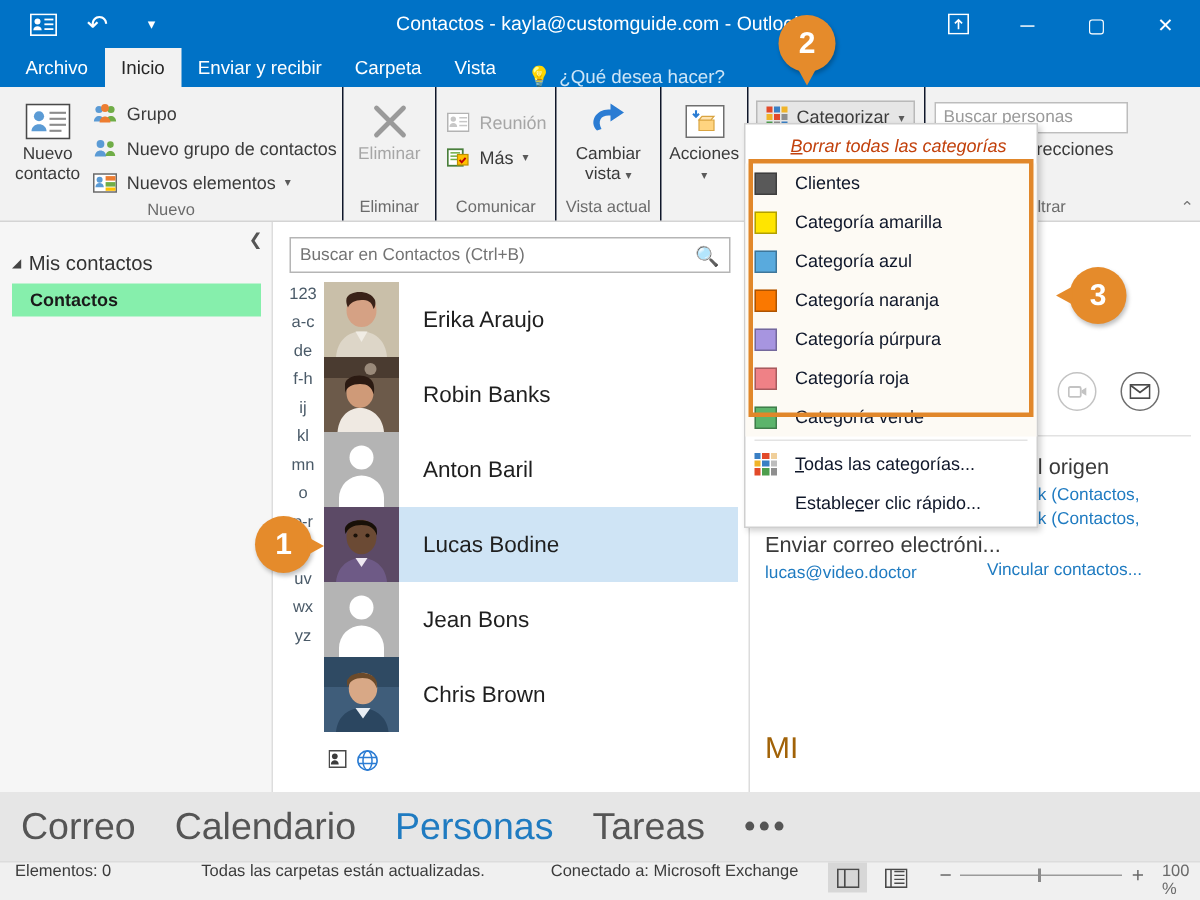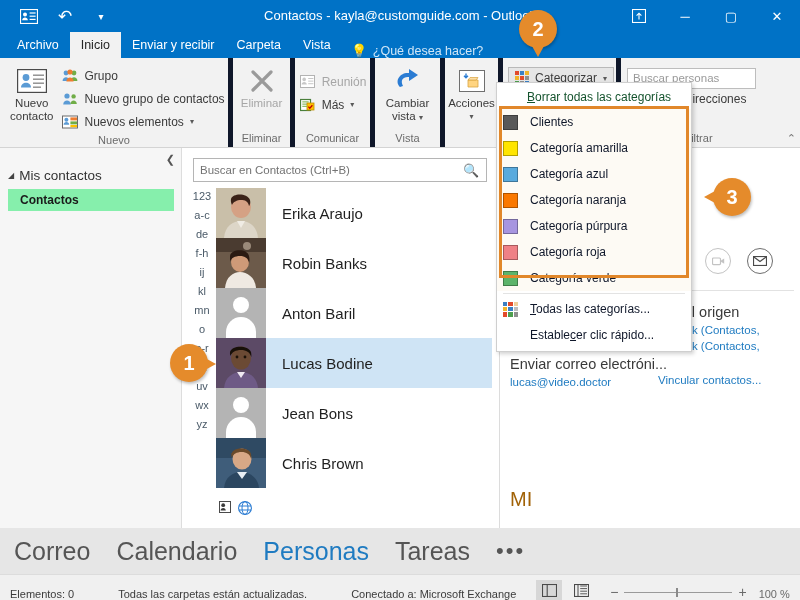--- a/index.html
+++ b/index.html
@@ -48,21 +48,21 @@
   .bulb { color: #ffd966; font-size: 13px; }
 
   
   .ribbon {
     position: absolute; left: 0; top: 58px; width: 800px; height: 90px;
     background: #f2f2f2; border-bottom: 1px solid #d4d4d4;
     display: flex; align-items: stretch;
   }
   .rgroup { position: relative; display: flex; flex-direction: column; align-items: center;
             padding: 3px 6px 0 6px; }
-  .rgroup + .rgroup { border-left: 5px solid #0f172a; }
+  .rgroup + .rgroup { border-left: 1px solid #0f172a; }
   .rgroup-body { flex: 1; display: flex; align-items: flex-start; gap: 4px; padding-top: 2px; }
   .rgroup-label { font-size: 11px; color: #6b6b6b; text-align: center; height: 17px;
                   line-height: 17px; width: 100%; }
 
   .bigbtn { display: flex; flex-direction: column; align-items: center; width: 60px;
             font-size: 11.5px; color: #3b3b3b; line-height: 13px; text-align: center; padding-top: 2px; }
   .bigbtn .gl { height: 32px; display: flex; align-items: center; justify-content: center; }
   .bigbtn.disabled { color: #a6a6a6; }
 
   .smallcol { display: flex; flex-direction: column; gap: 2px; padding-top: 2px; }
@@ -151,25 +151,25 @@
     background: #e6e6e6; display: flex; align-items: center; padding-left: 14px; gap: 26px;
   }
   .module { font-size: 25px; color: #555555; }
   .module.active { color: #1f7bc1; }
   .module.dots { font-size: 22px; letter-spacing: 2px; color: #555; }
 
   
   .statusbar {
     position: absolute; left: 0; top: 574px; width: 800px; height: 26px;
     background: #f0f0f0; border-top: 1px solid #dcdcdc;
-    display: flex; align-items: flex-end; font-size: 11px; color: #3b3b3b;
+    display: flex; align-items: flex-start; font-size: 11px; color: #3b3b3b;
   }
   .st { white-space: nowrap; }
   .st.items { margin-left: 10px; }
-  .st.folders { margin-left: 44px; }
+  .st.folders { margin-left: 60px; }
   .st.conn { margin-left: 44px; }
   .viewbtns { margin-left: 20px; display: flex; gap: 6px; align-items: center; }
   .viewbtn { width: 26px; height: 20px; display: flex; align-items: center; justify-content: center;
              color: #4a4a4a; font-size: 13px; }
   .viewbtn.active { background: #d7d7d7; }
   .zoomctl { margin-left: 16px; display: flex; align-items: center; gap: 6px; }
   .ztrack { width: 108px; height: 1px; background: #9a9a9a; position: relative; }
   .zthumb { position: absolute; left: 52px; top: -4px; width: 2px; height: 9px; background: #8a8a8a; }
   .zpm { color: #6a6a6a; font-size: 14px; }
   .zpct { margin-left: 12px; color: #6a6a6a; }
@@ -177,21 +177,21 @@
   
   .menu {
     position: absolute; left: 496px; top: 82px; width: 196px;
     background: #ffffff; border: 1px solid #cfcfcf; box-shadow: 2px 2px 4px rgba(0,0,0,.18);
     z-index: 40; padding: 2px 0 3px 0;
   }
   .mi-row { display: flex; align-items: center; height: 26px; font-size: 12px; color: #0f172a;
             padding-left: 6px; }
   .mi-row .sw { width: 15px; height: 15px; margin-right: 12px; border: 1px solid rgba(0,0,0,.30); }
   .mi-row .lbl { white-space: nowrap; }
-  .mi-row.disabled { color: #14532d; padding-left: 30px; height: 24px; }
+  .mi-row.disabled { color: #c2410c; padding-left: 30px; height: 24px; font-style: italic; }
   .mi-row.disabled .lbl u { text-decoration: underline; }
   .menu-sep { height: 1px; background: #e3e3e3; margin: 2px 6px; }
   .catbox {
     position: absolute; left: 499px; top: 106px; width: 190px; height: 172px;
     border: 3px solid #e1872a; z-index: 41; pointer-events: none;
   }
   .catlist { background: #fdfaf4; }
   .mi-row .minigrid { width: 15px; height: 15px; margin-right: 12px; display: grid;
                       grid-template-columns: repeat(3,1fr); grid-template-rows: repeat(3,1fr); gap: 1px; }
   .ul { text-decoration: underline; }

